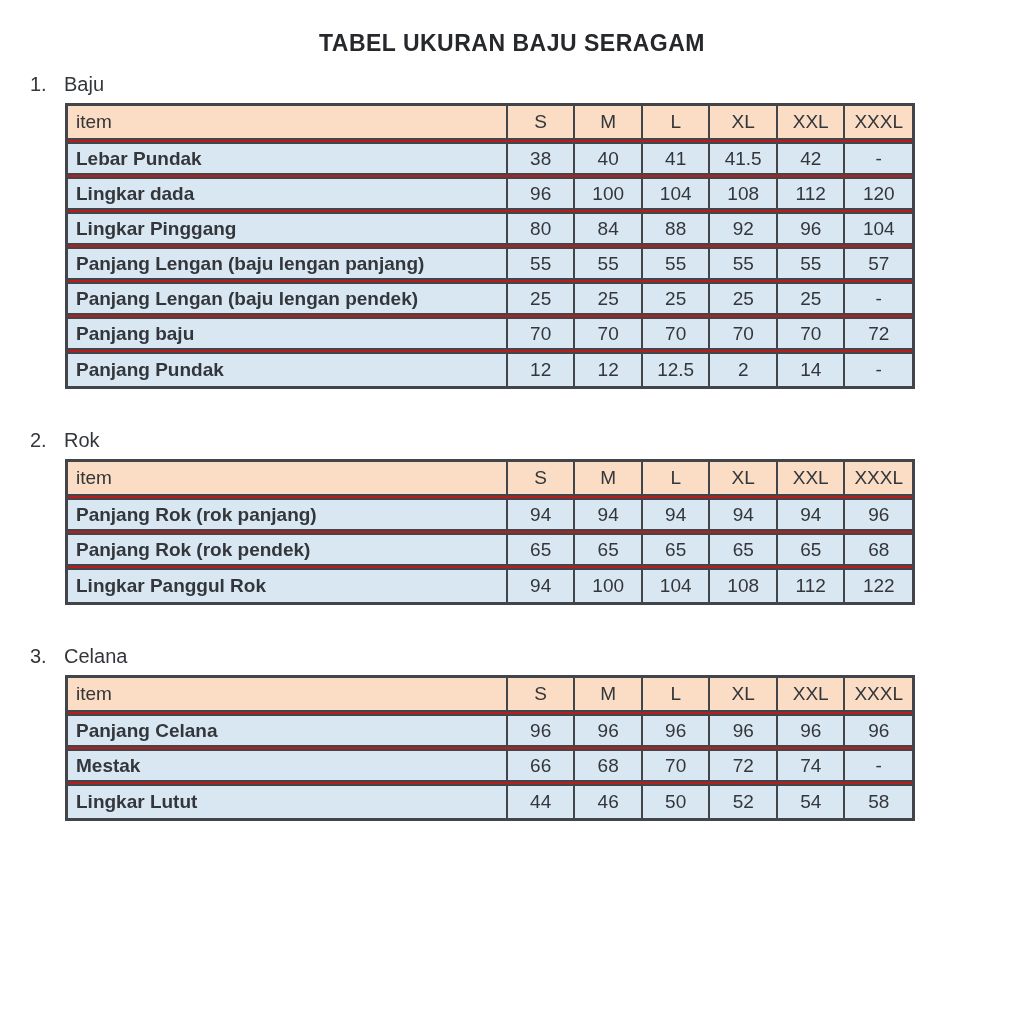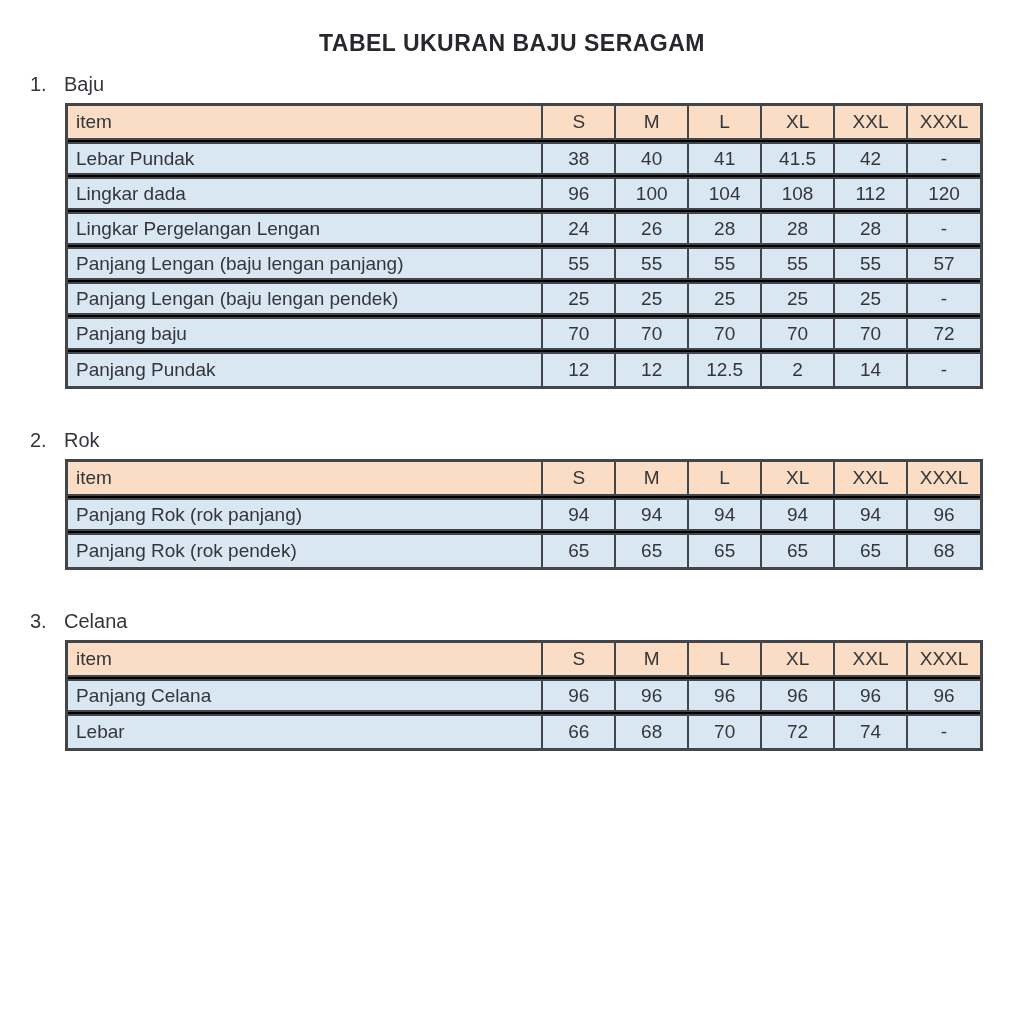--- a/index.html
+++ b/index.html
@@ -30,23 +30,23 @@
   .section-label {
     margin: 0 0 7px 30px;
     font-size: 20px;
     color: #33363a;
     display: flex;
   }
   .section-number { width: 34px; }
 
   .table-outer {
     margin-left: 65px;
-    width: 918px;
+    width: 850px;
     border: 3px solid #42454a;
-    background: #000000;
+    background: #b91c1c;
   }
 
   table.size-table {
     border-collapse: collapse;
     table-layout: fixed;
     width: 100%;
     font-size: 19px;
     color: #33363a;
   }
   col.c-item { width: 52%; }
@@ -72,20 +72,21 @@
     padding-left: 8px;
   }
   tbody td {
     background: #d9e7f3;
     text-align: center;
     border-top: 6px double #42454a;
   }
   tbody td.item-cell {
     text-align: left;
     padding-left: 8px;
+    font-weight: bold;
   }
 </style>
 </head>
 <body>
 
 <div class="page">
 
   <div class="title">TABEL UKURAN BAJU SERAGAM</div>
 
   <div class="section">
@@ -128,27 +129,27 @@
             <tr>
               <td class="item-cell">Lingkar dada</td>
               <td>96</td>
               <td>100</td>
               <td>104</td>
               <td>108</td>
               <td>112</td>
               <td>120</td>
             </tr>
             <tr>
-              <td class="item-cell">Lingkar Pergelangan Lengan</td>
-              <td>24</td>
-              <td>26</td>
-              <td>28</td>
-              <td>28</td>
-              <td>28</td>
-              <td>-</td>
+              <td class="item-cell">Lingkar Pinggang</td>
+              <td>80</td>
+              <td>84</td>
+              <td>88</td>
+              <td>92</td>
+              <td>96</td>
+              <td>104</td>
             </tr>
             <tr>
               <td class="item-cell">Panjang Lengan (baju lengan panjang)</td>
               <td>55</td>
               <td>55</td>
               <td>55</td>
               <td>55</td>
               <td>55</td>
               <td>57</td>
             </tr>
@@ -223,20 +224,29 @@
             </tr>
             <tr>
               <td class="item-cell">Panjang Rok (rok pendek)</td>
               <td>65</td>
               <td>65</td>
               <td>65</td>
               <td>65</td>
               <td>65</td>
               <td>68</td>
             </tr>
+            <tr>
+              <td class="item-cell">Lingkar Panggul Rok</td>
+              <td>94</td>
+              <td>100</td>
+              <td>104</td>
+              <td>108</td>
+              <td>112</td>
+              <td>122</td>
+            </tr>
           </tbody>
       </table>
     </div>
   </div>
 
   <div class="section">
     <div class="section-label">
       <span class="section-number">3.</span>
       <span>Celana</span>
     </div>
@@ -266,26 +276,35 @@
             <tr>
               <td class="item-cell">Panjang Celana</td>
               <td>96</td>
               <td>96</td>
               <td>96</td>
               <td>96</td>
               <td>96</td>
               <td>96</td>
             </tr>
             <tr>
-              <td class="item-cell">Lebar</td>
+              <td class="item-cell">Mestak</td>
               <td>66</td>
               <td>68</td>
               <td>70</td>
               <td>72</td>
               <td>74</td>
               <td>-</td>
             </tr>
+            <tr>
+              <td class="item-cell">Lingkar Lutut</td>
+              <td>44</td>
+              <td>46</td>
+              <td>50</td>
+              <td>52</td>
+              <td>54</td>
+              <td>58</td>
+            </tr>
           </tbody>
       </table>
     </div>
   </div>
 
 </div>
 
 </body></html>

